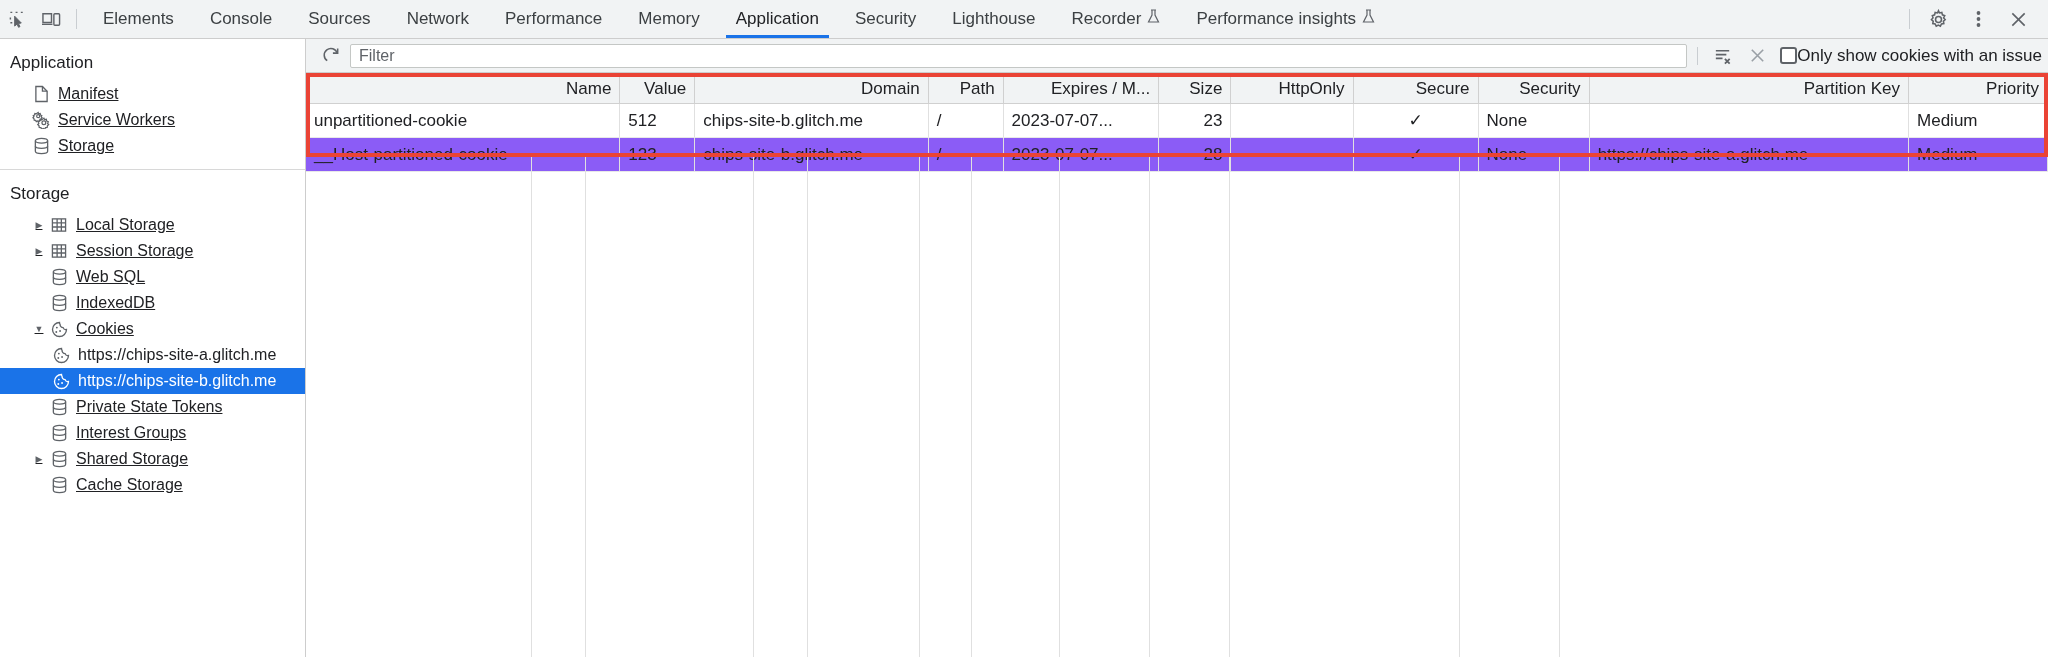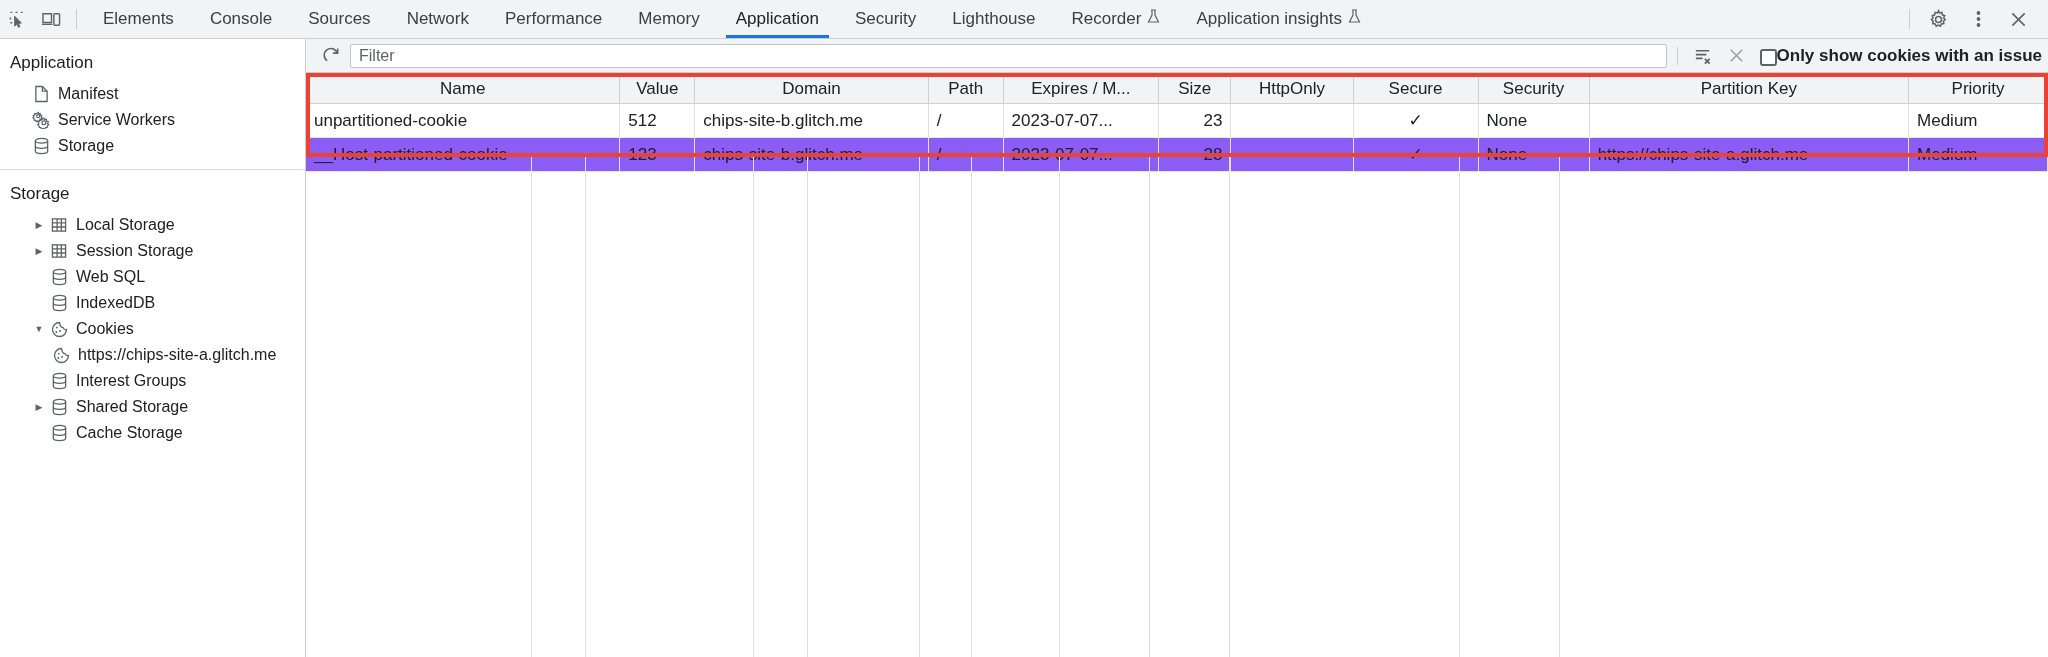--- a/index.html
+++ b/index.html
@@ -126,21 +126,21 @@
   .ico {
     width: 22px; height: 18px;
     flex: none;
     display: flex;
     align-items: center;
     justify-content: center;
     color: #5f6368;
     margin-right: 6px;
   }
   .tree-row.selected .ico { color: #ffffff; }
-  .indent-1 { padding-left: 30px; }
+  .indent-1 { padding-left: 30px; text-decoration: underline; }
   .indent-2 { padding-left: 50px; }
   .lbl { line-height: 1; }
 
   
   .content {
     flex: 1;
     min-width: 0;
     display: flex;
     flex-direction: column;
     background: #ffffff;
@@ -176,24 +176,23 @@
   }
   .filter-input::placeholder { color: #5f6368; }
   .fb-sep {
     width: 1px; height: 18px;
     background: #c9cdd1;
     margin: 0 6px;
     flex: none;
   }
   .fb-check-wrap {
     display: flex;
-    align-items: flex-end;
+    align-items: center;
     padding-left: 4px;
     flex: none;
-    font-weight: bold;
   }
   .cbox {
     width: 17px; height: 17px;
     border: 2px solid #5f6368;
     border-radius: 3px;
     background: #fff;
     flex: none;
   }
   .cbox-label {
     font-size: 17px;
@@ -219,21 +218,21 @@
   table.cookies {
     width: 1742px;
     border-collapse: collapse;
     table-layout: fixed;
     font-size: 16px;
     color: #202124;
   }
   table.cookies th {
     background: #f1f3f4;
     font-weight: normal;
-    text-align: center;
+    text-align: right;
     height: 30px;
     padding: 0 8px;
     border-right: 1px solid #d0d0d0;
     border-bottom: 1px solid #d0d0d0;
     border-top: 1px solid #d0d0d0;
     color: #202124;
     font-size: 17px;
     white-space: nowrap;
     overflow: hidden;
     margin-top: 16px;
@@ -314,21 +313,21 @@
       </div>
     <div class="tab">
       <span>Recorder</span>
       <span class="flask">
         <svg width="13" height="15" viewBox="0 0 13 15" fill="none" stroke="currentColor" stroke-width="1.2">
           <path d="M5 1v5L1.5 13h10L8 6V1M4 1h5"></path>
         </svg>
       </span>
     </div>
     <div class="tab">
-      <span>Application insights</span>
+      <span>Performance insights</span>
       <span class="flask">
         <svg width="13" height="15" viewBox="0 0 13 15" fill="none" stroke="currentColor" stroke-width="1.2">
           <path d="M5 1v5L1.5 13h10L8 6V1M4 1h5"></path>
         </svg>
       </span>
     </div>
   </div>
 
   <div class="tb-right">
     <div class="tb-sep"></div>
@@ -461,21 +460,43 @@
           <svg width="17" height="17" viewBox="0 0 18 18" fill="none" stroke="currentColor" stroke-width="1.4">
             <path d="M9 1.6a7.4 7.4 0 107.4 7.4 3.1 3.1 0 01-3.6-2 3.2 3.2 0 01-3.2-3.5A3 3 0 019 1.6z"></path>
             <circle cx="6.2" cy="7" r="1" fill="currentColor" stroke="none"></circle>
             <circle cx="9.6" cy="10.6" r="1" fill="currentColor" stroke="none"></circle>
             <circle cx="5.6" cy="11.6" r="1" fill="currentColor" stroke="none"></circle>
           </svg>
         </span>
         <span class="lbl">https://chips-site-a.glitch.me</span>
       </div>
 
-
+      <div class="tree-row indent-2 selected">
+        <span class="ico">
+          <svg width="17" height="17" viewBox="0 0 18 18" fill="none" stroke="currentColor" stroke-width="1.4">
+            <path d="M9 1.6a7.4 7.4 0 107.4 7.4 3.1 3.1 0 01-3.6-2 3.2 3.2 0 01-3.2-3.5A3 3 0 019 1.6z"></path>
+            <circle cx="6.2" cy="7" r="1" fill="currentColor" stroke="none"></circle>
+            <circle cx="9.6" cy="10.6" r="1" fill="currentColor" stroke="none"></circle>
+            <circle cx="5.6" cy="11.6" r="1" fill="currentColor" stroke="none"></circle>
+          </svg>
+        </span>
+        <span class="lbl">https://chips-site-b.glitch.me</span>
+      </div>
+
+      <div class="tree-row indent-1">
+        <span class="twisty"></span>
+        <span class="ico">
+          <svg width="17" height="18" viewBox="0 0 18 19" fill="none" stroke="currentColor" stroke-width="1.4">
+            <ellipse cx="9" cy="4" rx="6.5" ry="2.5"></ellipse>
+            <path d="M2.5 4v11c0 1.4 2.9 2.5 6.5 2.5s6.5-1.1 6.5-2.5V4"></path>
+            <path d="M2.5 9.5c0 1.4 2.9 2.5 6.5 2.5s6.5-1.1 6.5-2.5"></path>
+          </svg>
+        </span>
+        <span class="lbl">Private State Tokens</span>
+      </div>
 
       <div class="tree-row indent-1">
         <span class="twisty"></span>
         <span class="ico">
           <svg width="17" height="18" viewBox="0 0 18 19" fill="none" stroke="currentColor" stroke-width="1.4">
             <ellipse cx="9" cy="4" rx="6.5" ry="2.5"></ellipse>
             <path d="M2.5 4v11c0 1.4 2.9 2.5 6.5 2.5s6.5-1.1 6.5-2.5V4"></path>
             <path d="M2.5 9.5c0 1.4 2.9 2.5 6.5 2.5s6.5-1.1 6.5-2.5"></path>
           </svg>
         </span>

